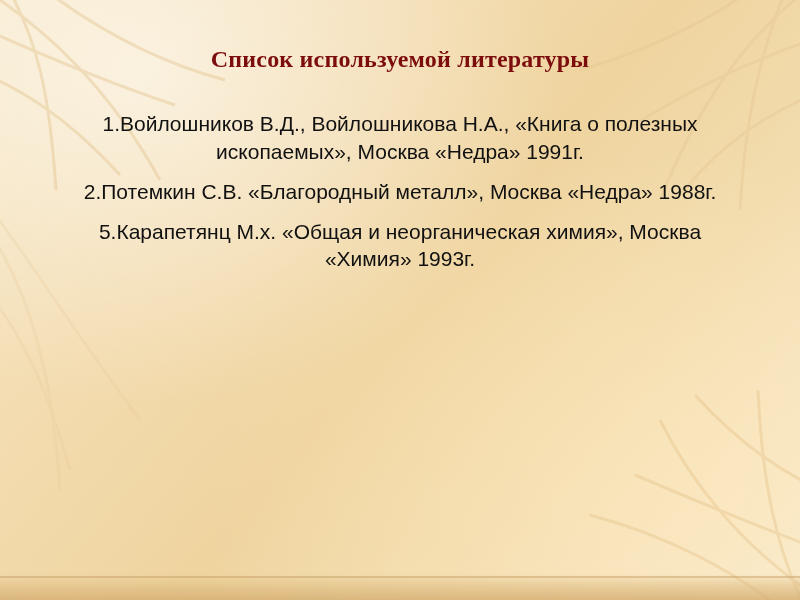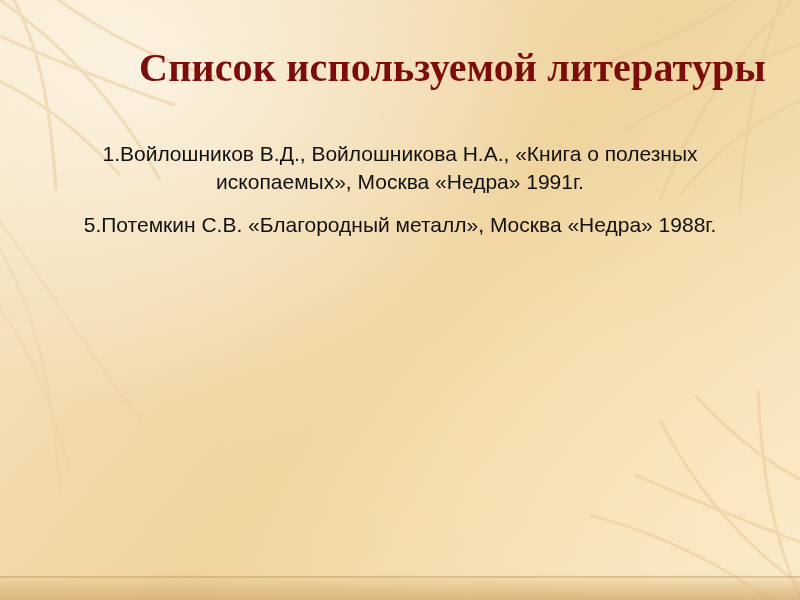--- a/index.html
+++ b/index.html
@@ -54,40 +54,40 @@
     height: 100%;
     box-sizing: border-box;
     padding: 46px 34px 30px 34px;
     display: flex;
     flex-direction: column;
   }
 
   .slide-title {
     font-family: "Liberation Serif", serif;
     font-weight: bold;
-    font-size: 40px;
+    font-size: 24px;
     line-height: 1.1;
     color: #7c0d0d;
-    text-align: right;
+    text-align: center;
     letter-spacing: 0.2px;
     margin: 0 0 34px 0;
   }
 
   .ref-list {
     list-style: none;
     margin: 0;
     padding: 0 28px;
     font-family: "Liberation Sans", sans-serif;
     font-size: 21px;
     line-height: 1.32;
     color: #111111;
     text-align: center;
   }
   .ref-item {
-    margin: 16px 0 12px 0;
+    margin: 4px 0 12px 0;
   }
   .ref-item:last-child {
     margin-bottom: 0;
   }
 </style>
 </head>
 <body>
 
 <div class="slide">
 
@@ -130,16 +130,17 @@
   </svg>
 
   <div class="bottom-line"></div>
   <div class="bottom-band"></div>
 
   <div class="content">
     <h1 class="slide-title">Список используемой литературы</h1>
 
     <ul class="ref-list">
       <li class="ref-item">1.Войлошников В.Д., Войлошникова Н.А., «Книга о полезных ископаемых», Москва «Недра» 1991г.</li>
-      <li class="ref-item">5.Потемкин С.В. «Благородный металл», Москва «Недра» 1988г.</li>
+      <li class="ref-item">2.Потемкин С.В. «Благородный металл», Москва «Недра» 1988г.</li>
+      <li class="ref-item">5.Карапетянц М.х. «Общая и неорганическая химия», Москва «Химия» 1993г.</li>
     </ul>
   </div>
 </div>
 
 </body></html>

